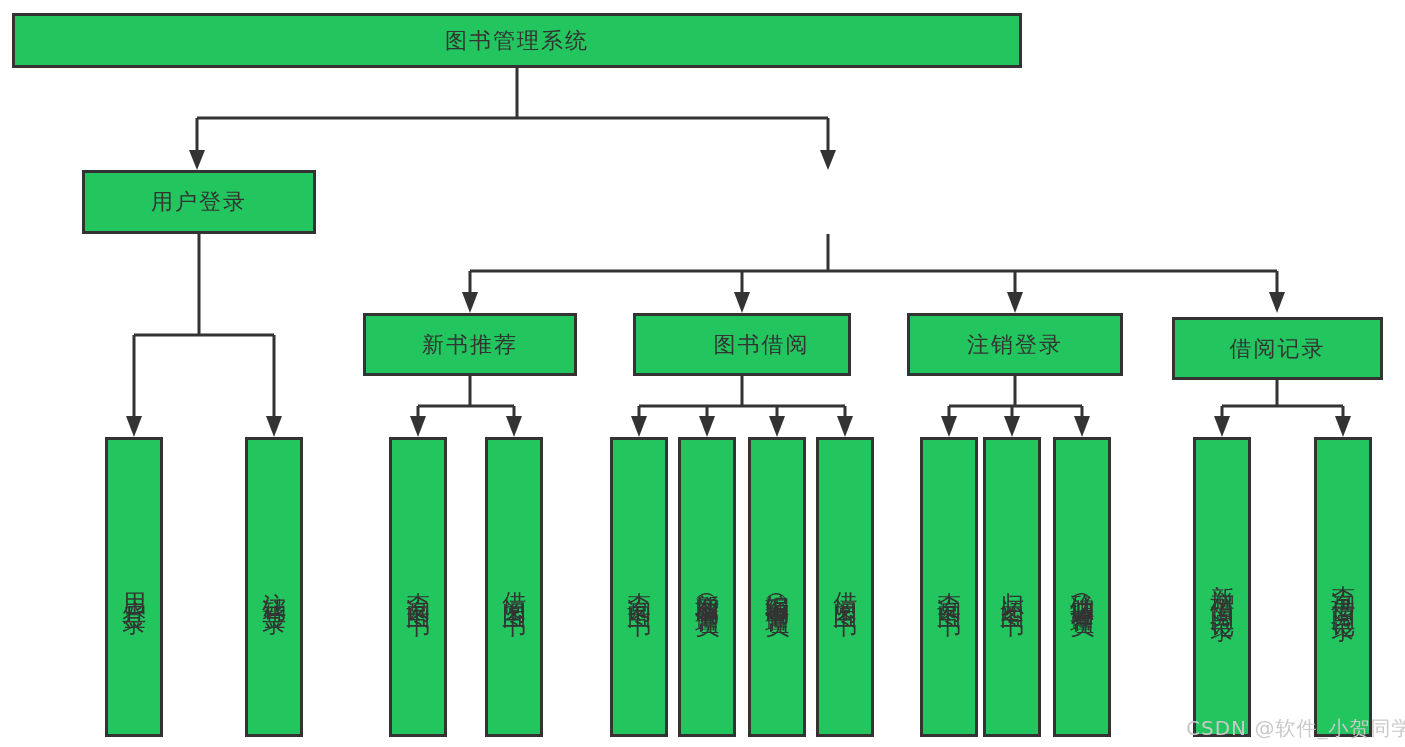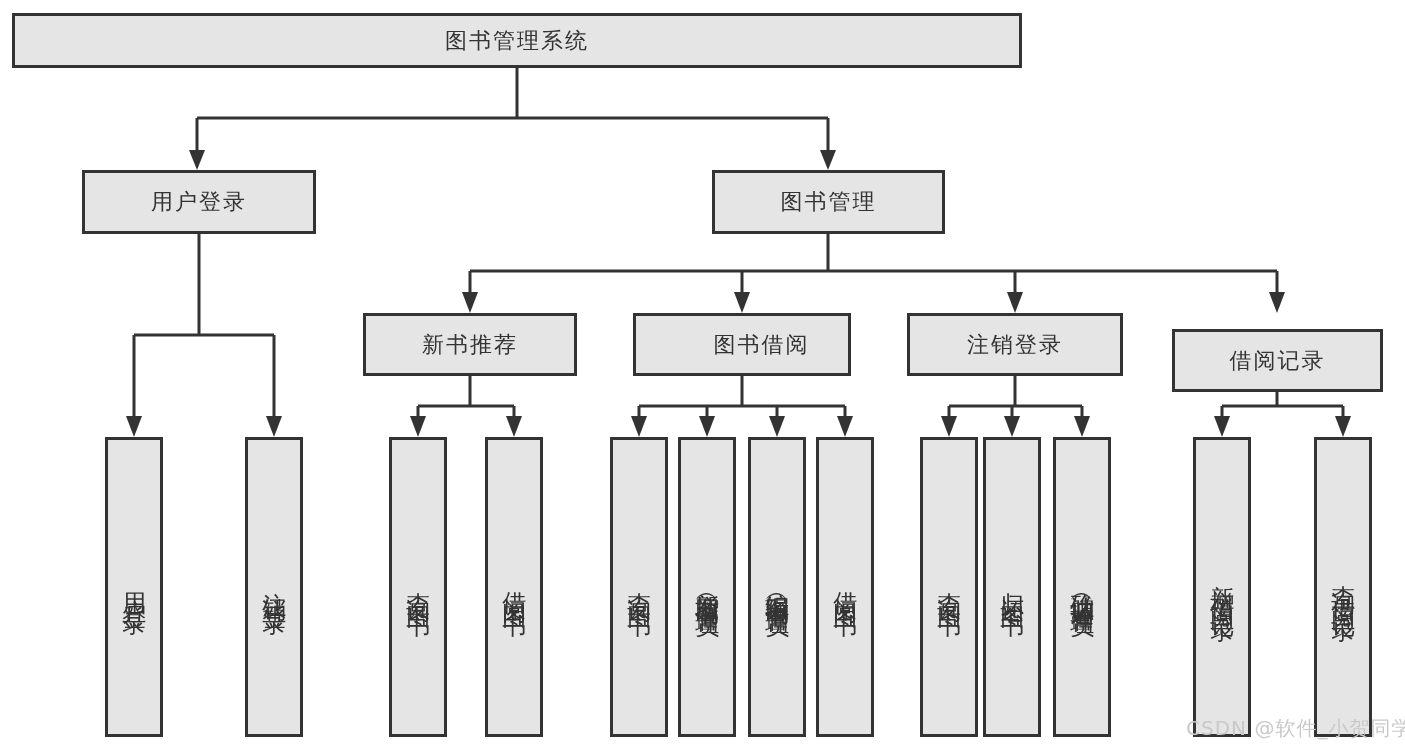--- a/index.html
+++ b/index.html
@@ -15,21 +15,21 @@
   svg.connectors {
     position: absolute;
     left: 0; top: 0;
     width: 1405px; height: 747px;
     z-index: 1;
   }
   .node {
     position: absolute;
     box-sizing: border-box;
     border: 3px solid #333333;
-    background: #e5e5e5;
+    background: #22c55e;
     display: flex;
     align-items: center;
     justify-content: center;
     z-index: 2;
   }
   .h-node { font-size: 22px; letter-spacing: 2px; }
   .v-node { font-size: 24px; }
   .v-node > span {
     writing-mode: vertical-rl;
     text-orientation: mixed;
@@ -39,21 +39,21 @@
   }
   .v-node.tight > span { letter-spacing: 3px; }
   .leaf { top: 437px; height: 300px; width: 58px; }
 
   #n-root    { left: 12px;  top: 13px;  width: 1010px; height: 55px; }
   #n-user    { left: 82px;  top: 170px; width: 234px;  height: 64px; }
   #n-mgmt    { left: 712px; top: 170px; width: 233px;  height: 64px; }
   #n-new     { left: 363px; top: 313px; width: 214px;  height: 63px; }
   #n-borrow  { left: 633px; top: 313px; width: 218px;  height: 63px; padding-left: 39px; }
   #n-current { left: 907px; top: 313px; width: 216px;  height: 63px; }
-  #n-records { left: 1172px;top: 329px; width: 211px;  height: 63px; }
+  #n-records { left: 1172px;top: 317px; width: 211px;  height: 63px; }
 
   #l-user1 { left: 105px; }
   #l-user2 { left: 245px; }
   #l-nb1   { left: 389px; }
   #l-nb2   { left: 485px; }
   #l-bb1   { left: 610px; }
   #l-bb2   { left: 678px; }
   #l-bb3   { left: 748px; }
   #l-bb4   { left: 816px; }
   #l-cb1   { left: 920px; }
@@ -118,23 +118,20 @@
     </g>
   </svg>
 
   <div class="node h-node" id="n-root">
     <span>图书管理系统</span>
   </div>
 
   <div class="node h-node" id="n-user">
     <span>用户登录</span>
   </div>
-  <div class="node h-node" id="n-mgmt">
-    <span>图书管理</span>
-  </div>
 
   <div class="node h-node" id="n-new">
     <span>新书推荐</span>
   </div>
   <div class="node h-node" id="n-borrow">
     <span>图书借阅</span>
   </div>
   <div class="node h-node" id="n-current">
     <span>注销登录</span>
   </div>

